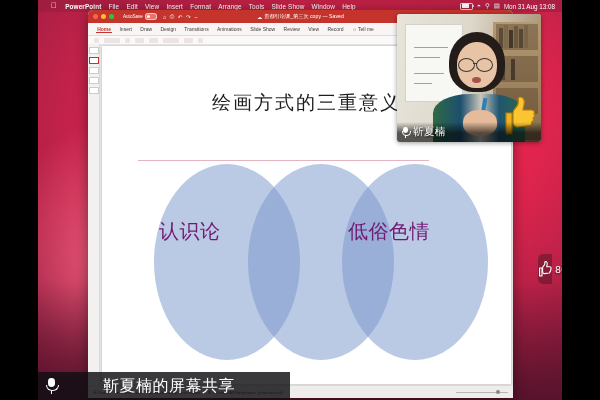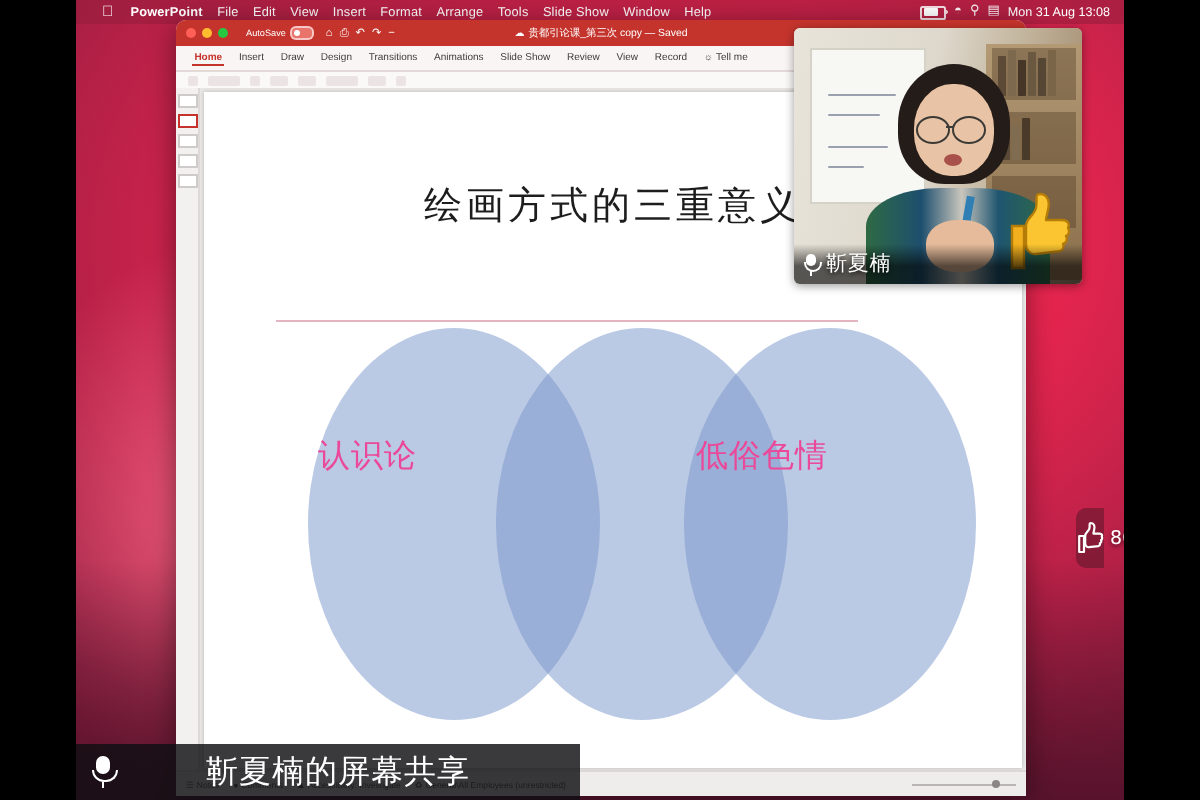--- a/index.html
+++ b/index.html
@@ -156,21 +156,21 @@
   .venn { position: absolute; left: 0; right: 0; bottom: -30px; height: 250px; }
   .circle {
     position: absolute; border-radius: 50%;
     background: rgba(123,152,204,.52);
     width: 146px; height: 196px; top: 0;
   }
   .c1 { left: 52px; }
   .c2 { left: 146px; }
   .c3 { left: 240px; }
   .venn-label {
-    position: absolute; top: 54px; font-size: 16px; color: #ec4899;
+    position: absolute; top: 54px; font-size: 20px; color: #701a75;
     font-family: "DejaVu Sans", sans-serif; white-space: nowrap;
     letter-spacing: .5px;
     text-align: right;
   }
   .vl1 { left: 57px; }
   .vl2 { left: 152px; }
   .vl3 { left: 246px; }
   .slide-rule {
     position:absolute; left: 36px; right: 82px; top: 114px; height: 1px;
     background: rgba(205,120,140,.55);

